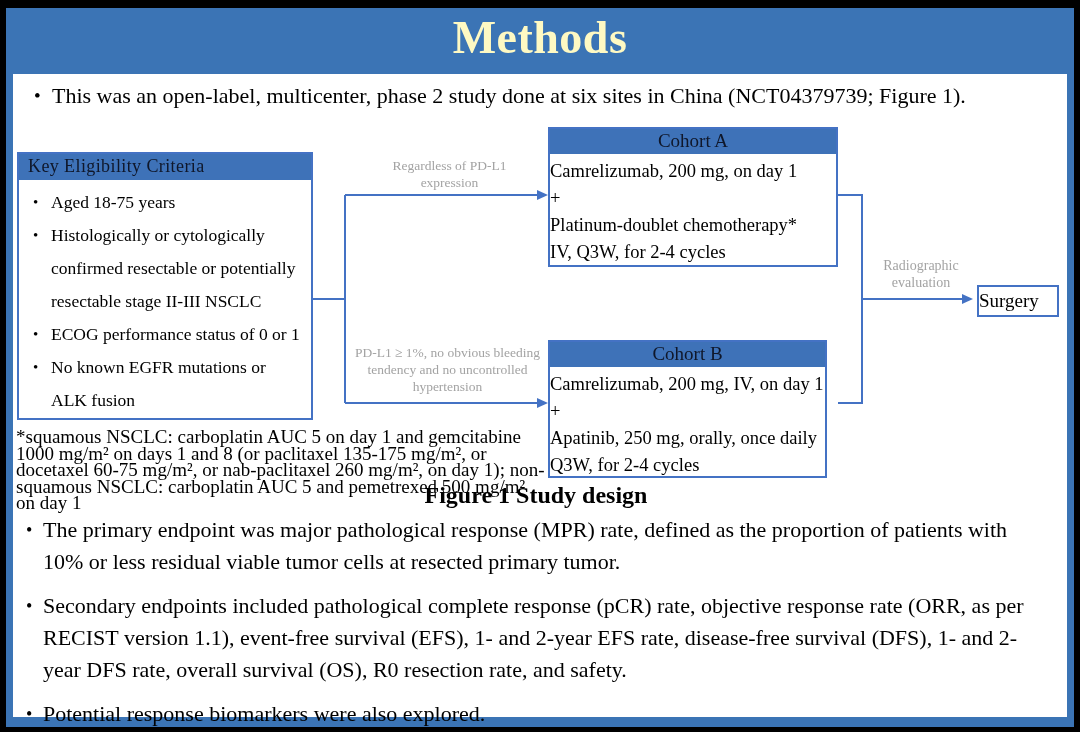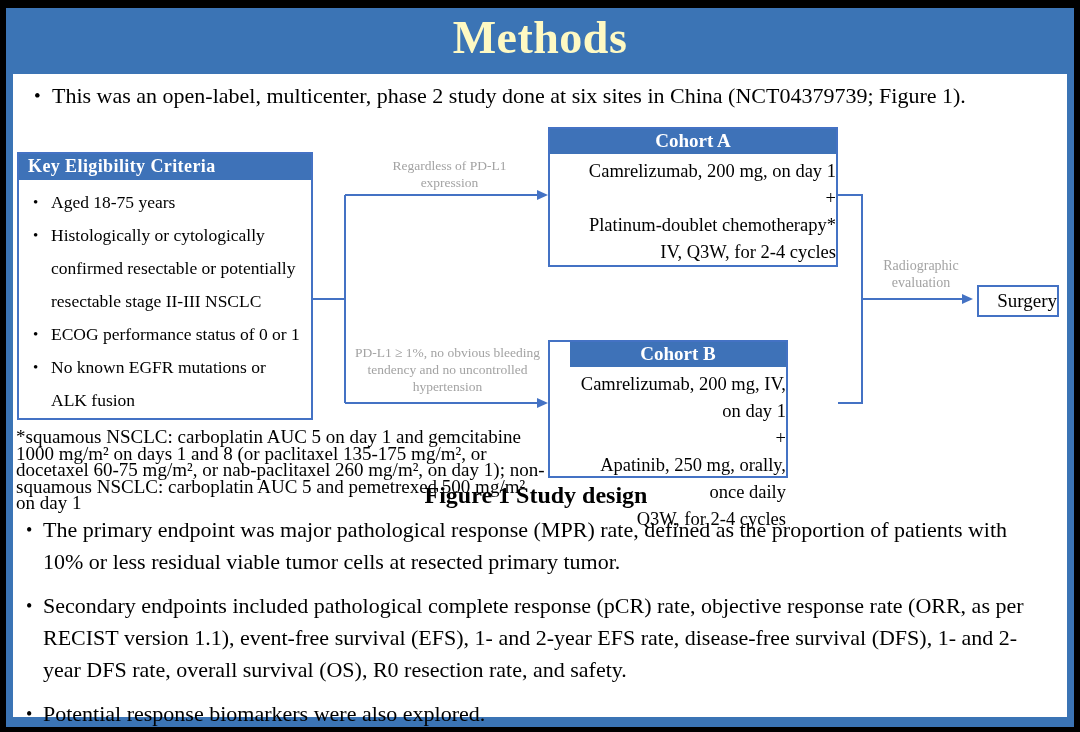--- a/index.html
+++ b/index.html
@@ -12,33 +12,33 @@
                  color:#fef9c3; font-weight:bold; font-size:46px; letter-spacing:0.5px; }
 
   .intro-bullet { position:absolute; left:34px; top:83px; width:1010px;
                   font-size:22px; line-height:26px; padding-left:18px; }
   .intro-bullet::before { content:"•"; position:absolute; left:0; top:0; font-size:19px; }
 
   
   .fig-box { position:absolute; background:#fff; border:2px solid #4472C4; box-sizing:border-box; }
   .elig-box   { left:17px;  top:152px; width:296px; height:268px; }
   .cohort-a   { left:548px; top:127px; width:290px; height:140px; }
-  .cohort-b   { left:548px; top:340px; width:240px; height:138px;padding-left:20px; }
-  .surgery-box{ left:977px; top:285px; width:82px;  height:32px; text-align:right;
+  .cohort-b   { left:548px; top:340px; width:279px; height:138px; }
+  .surgery-box{ left:977px; top:285px; width:82px;  height:32px; text-align:left;
                 font-size:19px; line-height:27px; }
 
-  .box-header { background:#3E72B8; color:#ffffff; font-weight:bold; }
+  .box-header { background:#3E72B8; color:#0f172a; font-weight:normal; }
   .elig-header { font-size:18px; padding:2px 0 3px 9px; letter-spacing:0.4px; }
   .cohort-header { font-size:19px; text-align:center; padding:1px 0 2px 0; }
 
   .elig-items { padding:6px 8px 0 6px; }
   .elig-item { position:relative; font-size:17.5px; line-height:33px; padding-left:26px; }
   .elig-item::before { content:"•"; position:absolute; left:8px; top:0; font-size:15px; }
 
-  .cohort-body { text-align:right; font-size:18.5px; line-height:27px; padding-top:4px; }
+  .cohort-body { text-align:left; font-size:18.5px; line-height:27px; padding-top:4px; }
 
   .flow-label { position:absolute; text-align:center; font-size:13.5px; line-height:17px; color:#a3a3a3; }
   .lbl-top    { left:367px; top:157px; width:165px; }
   .lbl-bottom { left:350px; top:344px; width:195px; }
   .lbl-eval   { left:866px; top:257px; width:110px; font-size:14px;text-align:center; }
 
   .footnote { position:absolute; left:16px; top:429px; width:530px;
               font-size:19px; line-height:16.5px; }
 
   .fig-caption { position:absolute; left:0; top:482px; width:1072px; text-align:center;

